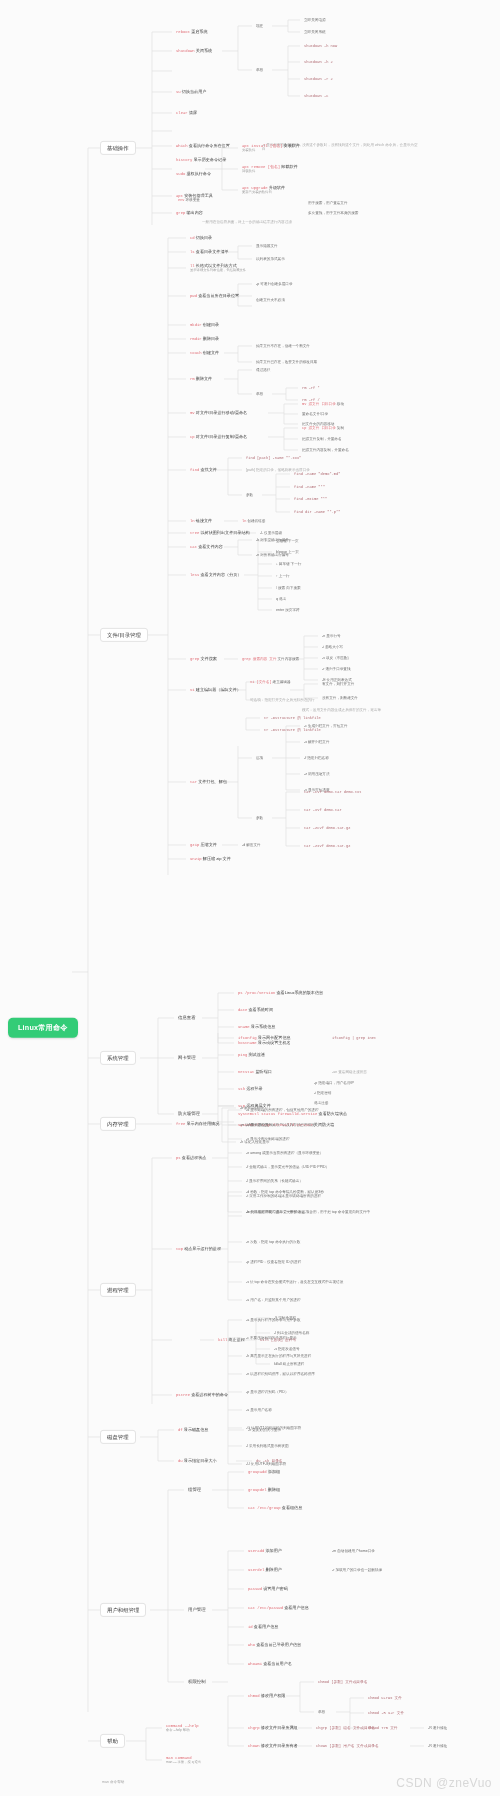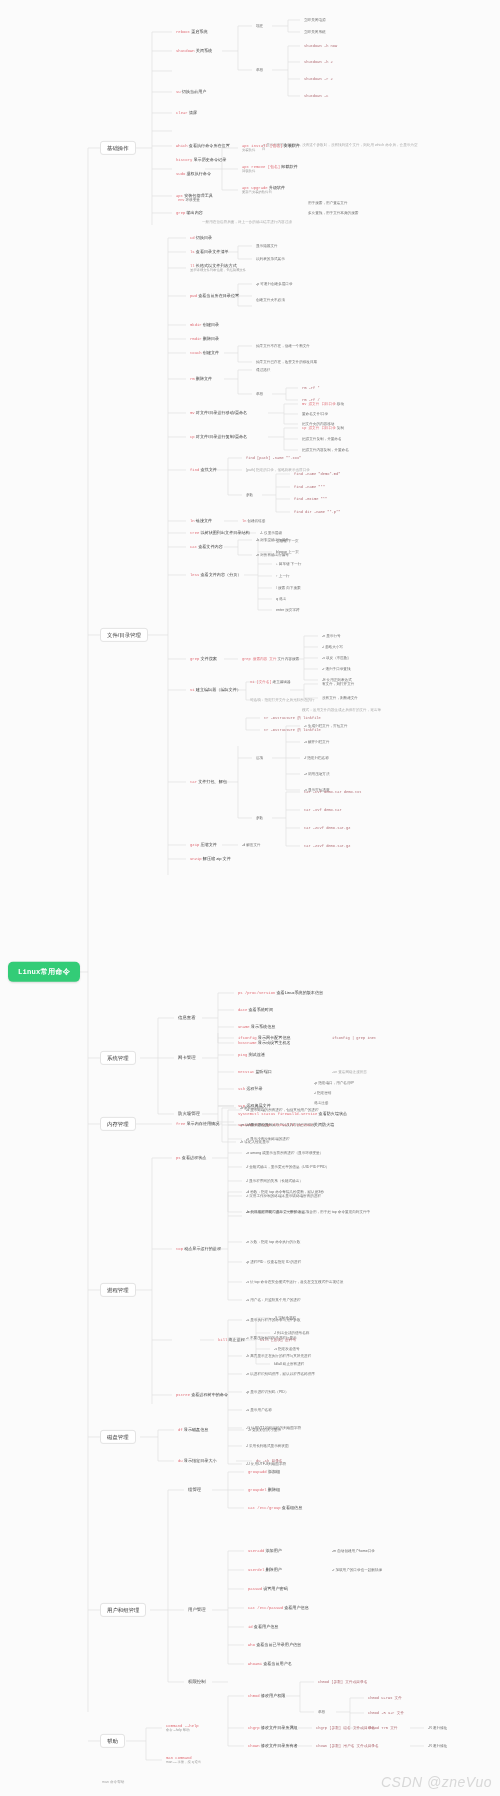--- a/index.html
+++ b/index.html
@@ -84,24 +84,23 @@
   .mono {
     font-family: "Liberation Mono", "DejaVu Sans Mono", monospace;
     font-size: 3.7px;
     color: #b06a72;
     padding: 1px 2px;
   }
   .dim { color: #a8a8a8; }
   .watermark {
     position: absolute;
     right: 8px; bottom: 6px;
-    font-size: 14px;
+    font-size: 12px;
     color: #d8d8d8;
     letter-spacing: .5px;
-    font-style: italic;
   }
 </style>
 </head>
 <body>
 
 <div id="canvas">
 
   <svg class="links" viewBox="0 0 500 1796">
     <g fill="none" stroke="#dcdcdc" stroke-width="0.6">
 
@@ -402,21 +401,21 @@
       <path d="M410 1728 H424"></path>
         <path d="M410 1746 H424"></path>
 
       <path d="M126 1741 H146"></path>
       <path d="M146 1728 V1760"></path>
       <path d="M146 1728 H162"></path>
         <path d="M146 1760 H162"></path>
     </g>
   </svg>
 
-  <div class="node root" style="left:8px; top:972px;font-family:Liberation Mono, monospace;">Linux常用命令</div>
+  <div class="node root" style="left:8px; top:1028px;">Linux常用命令</div>
 
   <div class="node cat" style="left:100px; top:148px;">基础操作</div>
   <div class="node cat" style="left:100px; top:635px;">文件/目录管理</div>
   <div class="node cat" style="left:100px; top:1058px;">系统管理</div>
   <div class="node cat" style="left:100px; top:1124px;">内存管理</div>
   <div class="node cat" style="left:100px; top:1290px;">进程管理</div>
   <div class="node cat" style="left:100px; top:1437px;">磁盘管理</div>
   <div class="node cat" style="left:100px; top:1610px;">用户和组管理</div>
   <div class="node cat" style="left:100px; top:1741px;">帮助</div>
 

